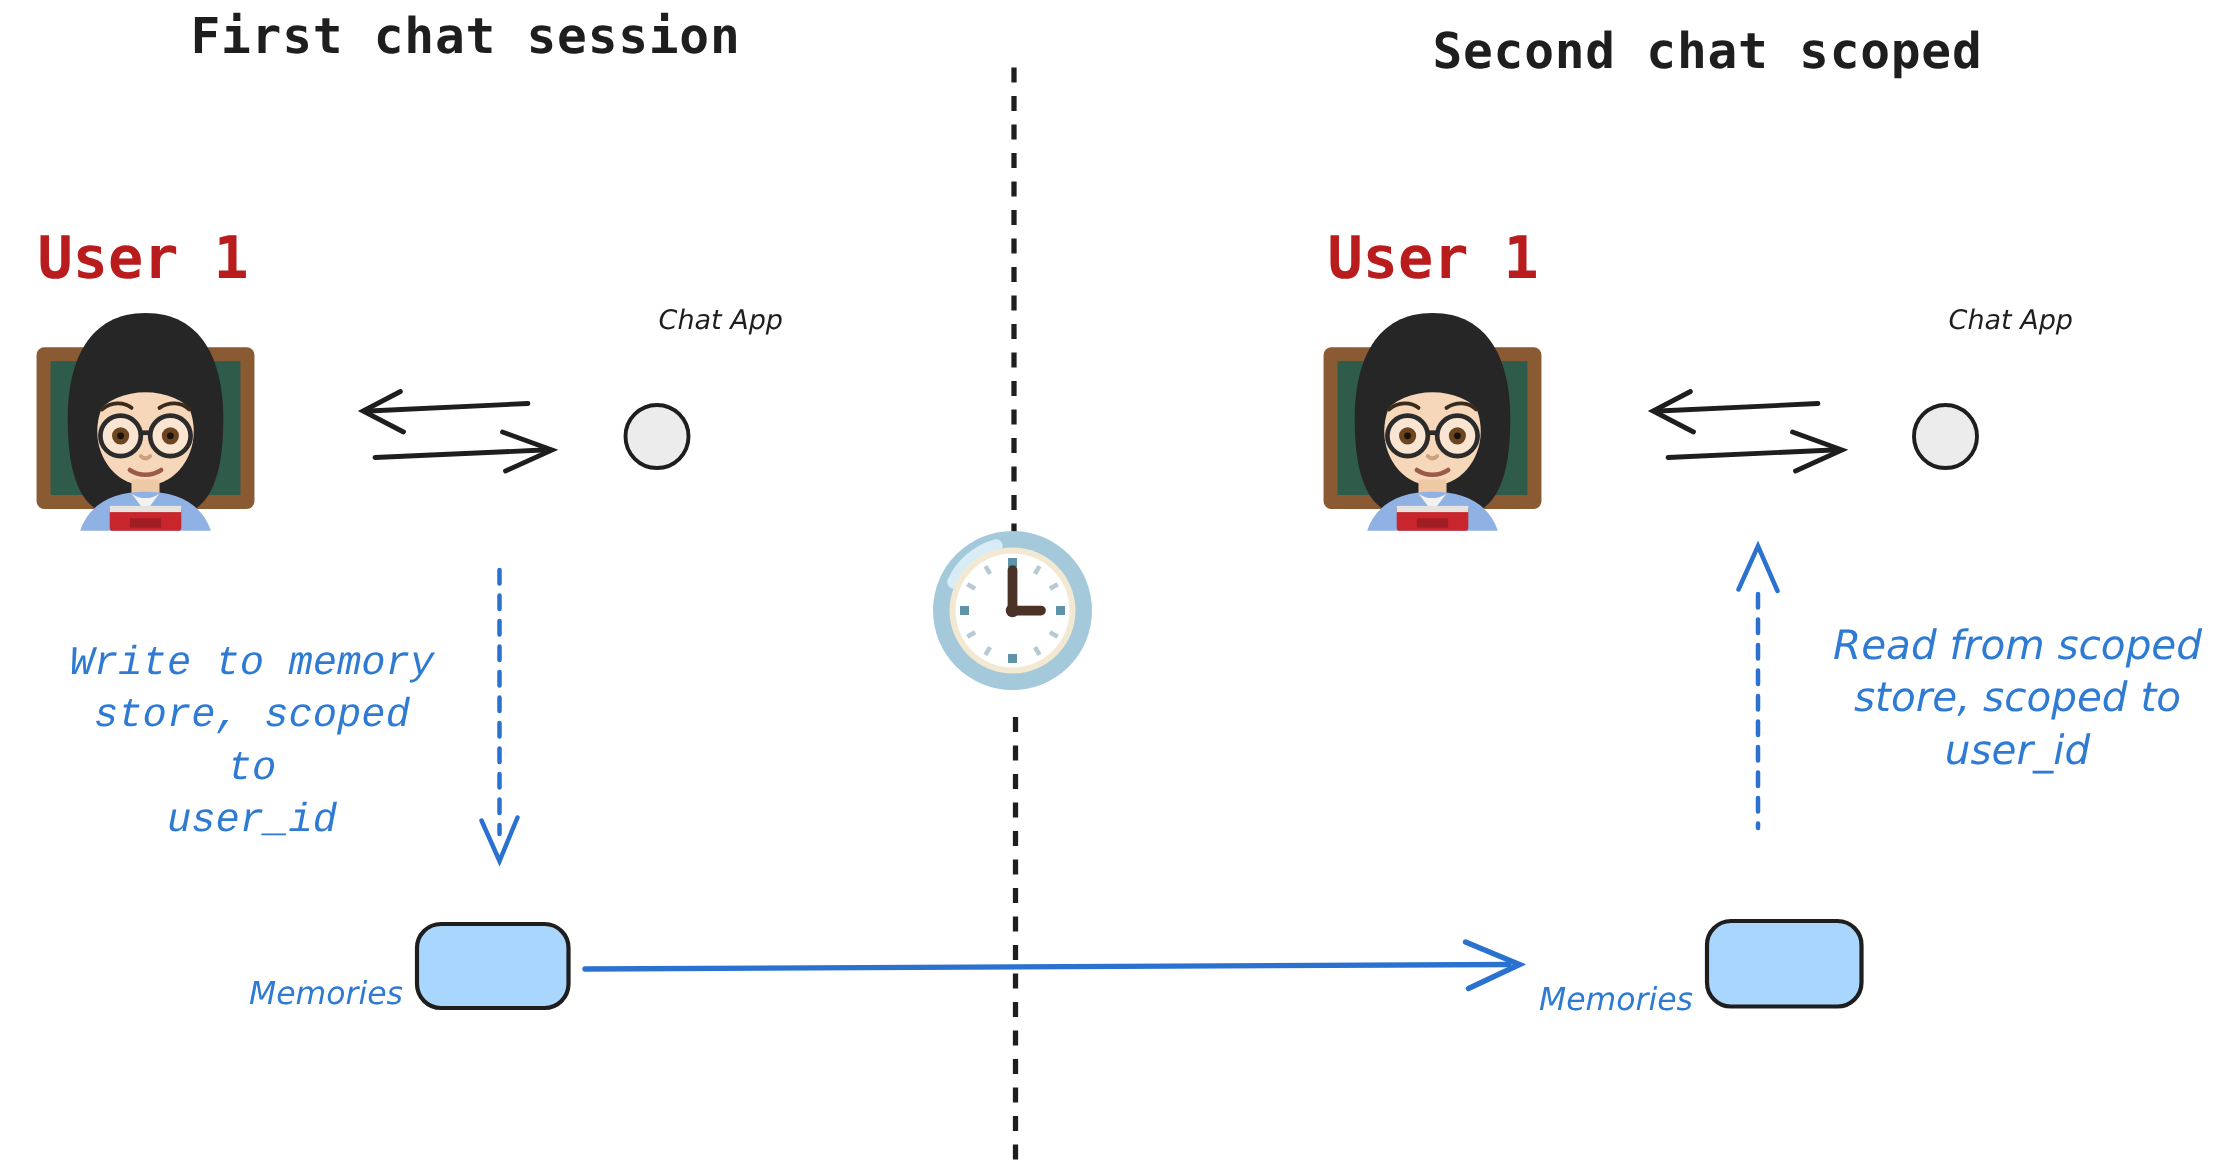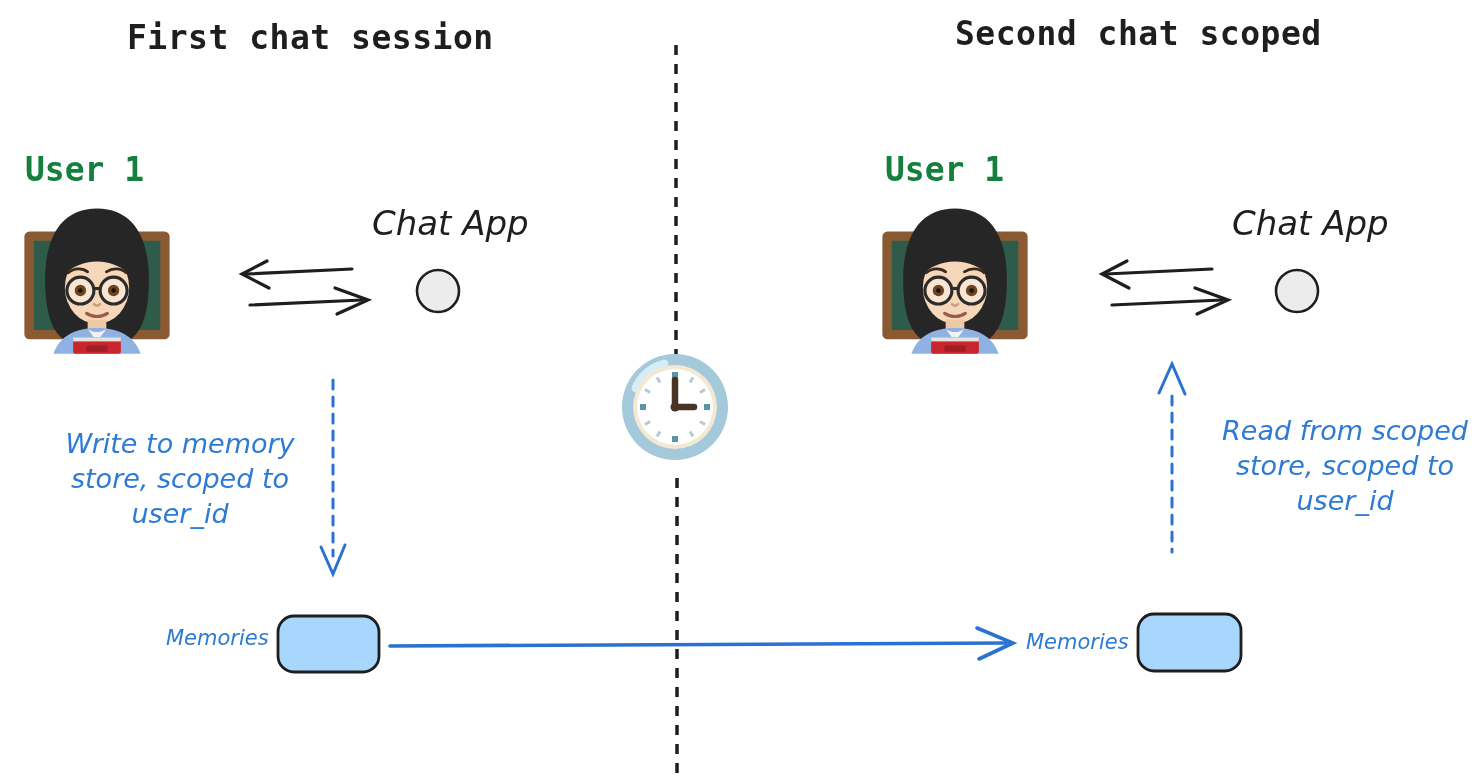--- a/index.html
+++ b/index.html
@@ -3,25 +3,25 @@
 <meta charset="utf-8">
 <style>
   html,body{margin:0;padding:0;background:#ffffff;}
   .canvas{
     position:relative;width:1482px;height:777px;background:#ffffff;overflow:hidden;
     font-family:"DejaVu Sans",sans-serif;color:#1e1e1e;
   }
   .abs{position:absolute;}
   .mono{font-family:"DejaVu Sans Mono","Liberation Mono",monospace;font-weight:bold;}
   .session-title{font-size:33px;letter-spacing:0.5px;white-space:nowrap;}
-  .user-label{font-size:33px;color:#15803d;white-space:nowrap;}
+  .user-label{font-size:39px;color:#b91c1c;white-space:nowrap;}
   .hand{font-family:"DejaVu Sans","Liberation Sans",sans-serif;font-style:italic;}
-  .chat-app-label{font-size:34px;width:150px;text-align:left;white-space:nowrap;font-style:italic;}
+  .chat-app-label{font-size:18px;width:150px;text-align:right;white-space:nowrap;font-style:italic;}
   .annotation{font-size:27px;color:#2f7bd3;text-align:center;white-space:pre-line;line-height:35px;}
-  .memories-label{font-size:21px;color:#2f7bd3;white-space:nowrap;}
+  .memories-label{font-size:21px;color:#2f7bd3;white-space:nowrap;margin-top:24px;}
   svg{display:block;}
   .layer{position:absolute;left:0;top:0;}
 </style>
 </head>
 <body>
 
 <div class="canvas">
 
   <svg class="layer" width="1482" height="777" viewBox="0 0 1482 777">
 
@@ -59,21 +59,21 @@
 
     <g stroke="#2b72d0" stroke-width="3.6" fill="none" stroke-linecap="round">
       <path d="M390,646 L1006,643"></path>
       <path d="M977,628 L1013,643 L979,659"></path>
     </g>
 
     <rect x="278" y="616" width="101" height="56" rx="16" fill="#a9d6fc" stroke="#1e1e1e" stroke-width="2.8"></rect>
     <rect x="1138" y="614" width="103" height="57" rx="16" fill="#a9d6fc" stroke="#1e1e1e" stroke-width="2.8"></rect>
   </svg>
 
-  <div class="abs mono session-title" style="left:127px;top:18px;">First chat session</div>
+  <div class="abs mono session-title" style="left:127px;top:4px;">First chat session</div>
   <div class="abs mono session-title" style="left:955px;top:14px;">Second chat scoped</div>
 
   <div class="abs mono user-label" style="left:25px;top:150px;">User 1</div>
   <div class="abs mono user-label" style="left:885px;top:150px;">User 1</div>
 
   <div class="abs" style="left:14px;top:196px;">
     <svg width="166" height="158" viewBox="0 0 160 152">
       <rect x="10" y="34" width="140" height="104" rx="5" fill="#8a5a33"></rect>
       <rect x="19" y="43" width="122" height="86" fill="#2f5b4a"></rect>
       <path d="M80,12 C44,12 30,42 30,80 C30,116 38,134 52,140 L108,140 C122,134 130,116 130,80 C130,42 116,12 80,12 Z" fill="#262626"></path>
@@ -151,21 +151,21 @@
         <rect x="37" y="25" width="3" height="6" transform="rotate(-30 38.5 28)"></rect>
       </g>
       <g stroke="#4b3227" stroke-width="6.5" stroke-linecap="round">
         <line x1="55" y1="55" x2="55" y2="28"></line>
         <line x1="55" y1="55" x2="74" y2="55"></line>
       </g>
       <circle cx="55" cy="55" r="4.5" fill="#4b3227"></circle>
     </svg>
   </div>
 
-  <div class="abs hand annotation" style="left:56px;top:426px;width:248px;">Write to memory
+  <div class="abs hand annotation" style="left:44px;top:426px;width:248px;font-family:Liberation Mono, monospace;">Write to memory
 store, scoped to
 user_id</div>
   <div class="abs hand annotation" style="left:1216px;top:413px;width:258px;">Read from scoped
 store, scoped to
 user_id</div>
 
   <div class="abs hand memories-label" style="left:166px;top:626px;">Memories</div>
   <div class="abs hand memories-label" style="left:1026px;top:630px;">Memories</div>
 
 </div>

